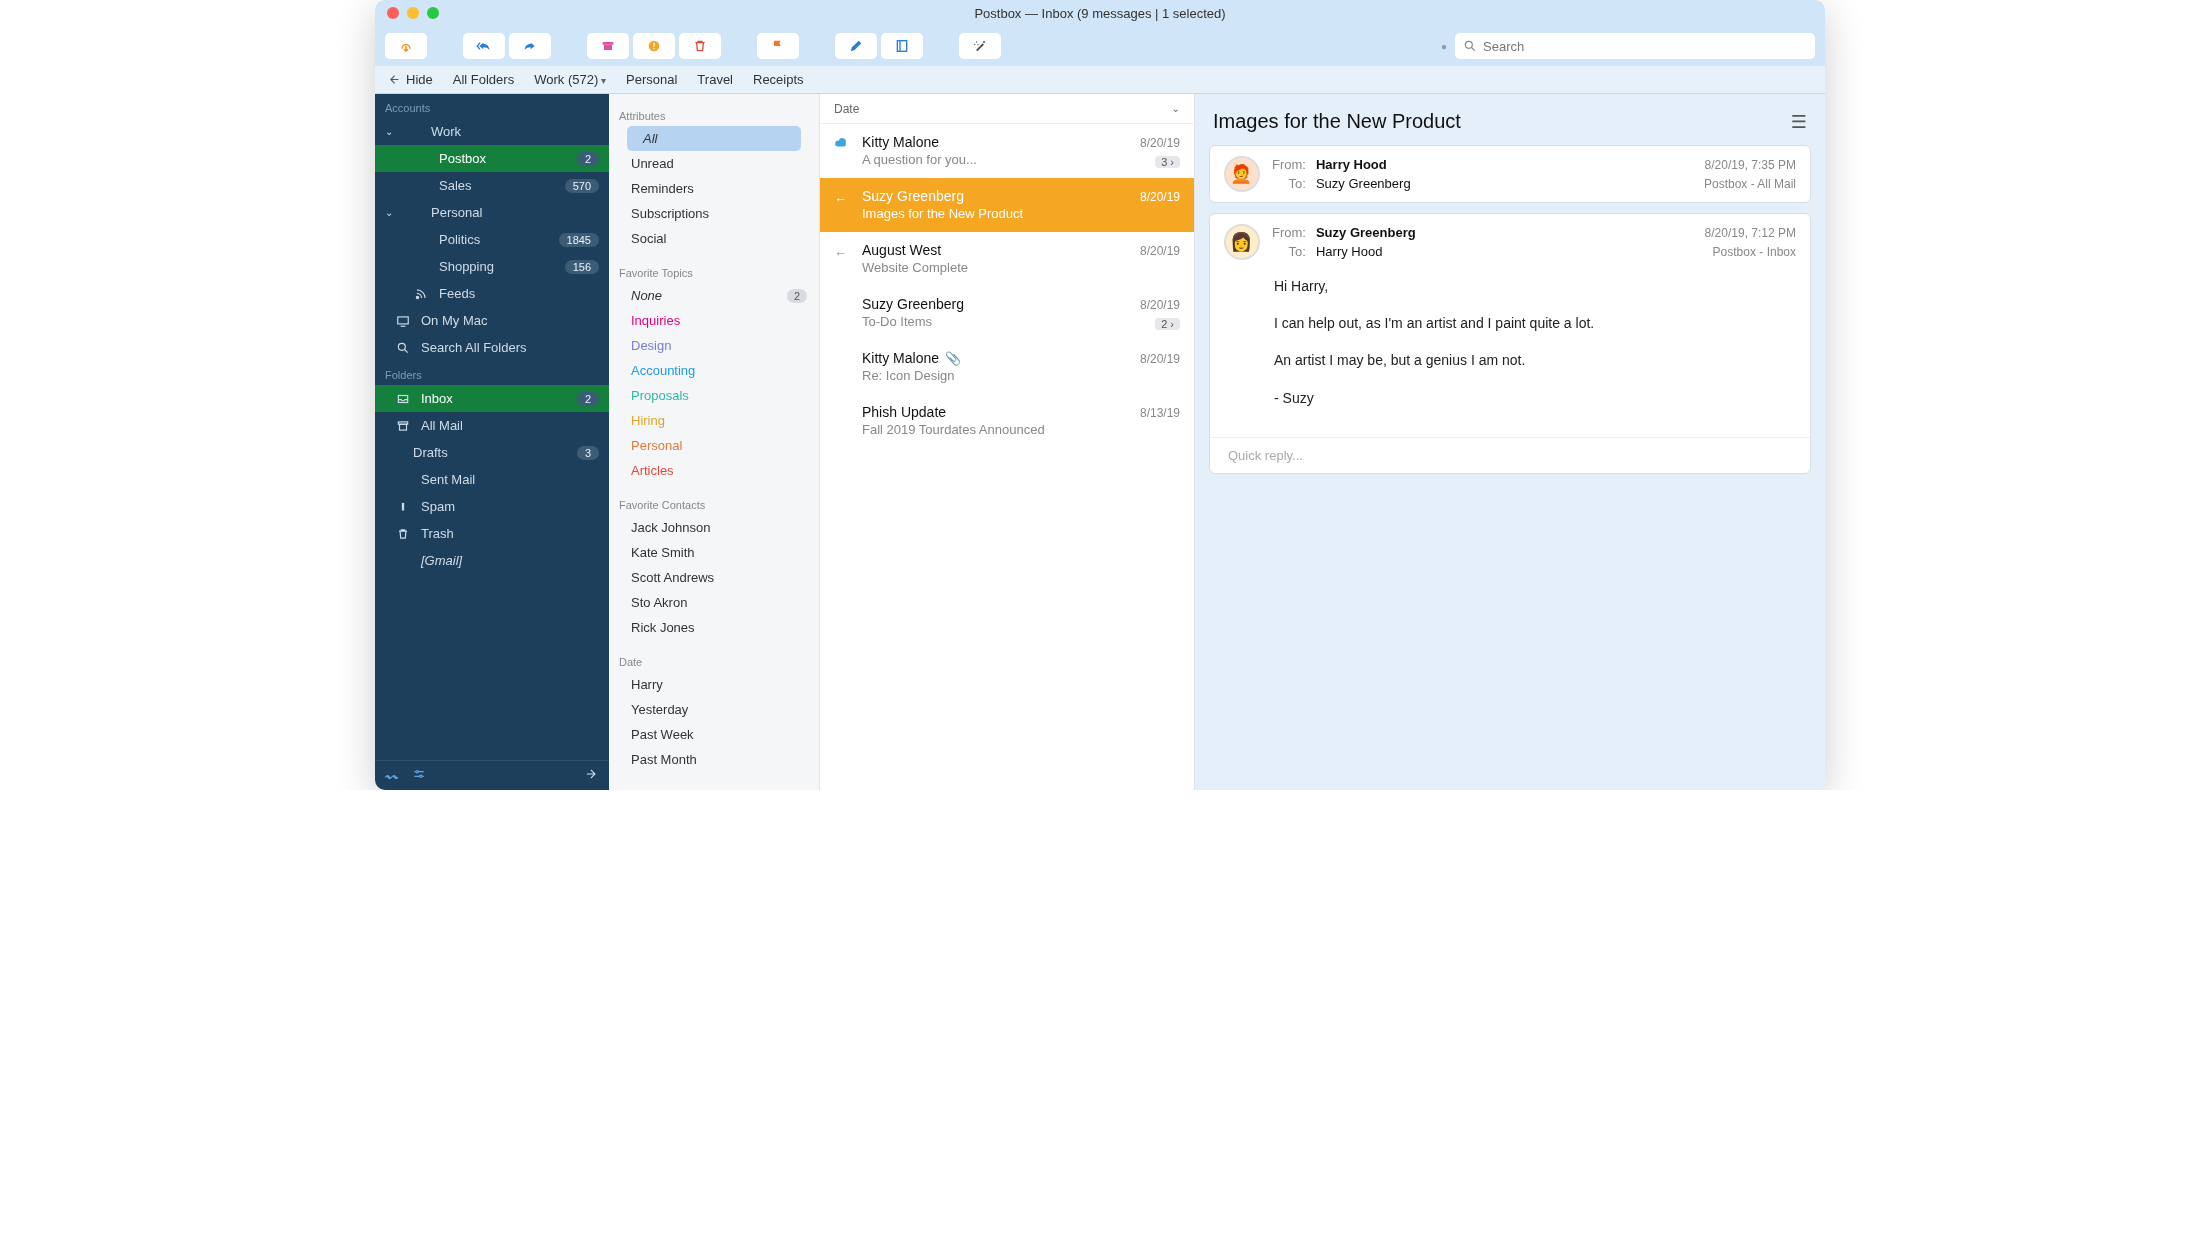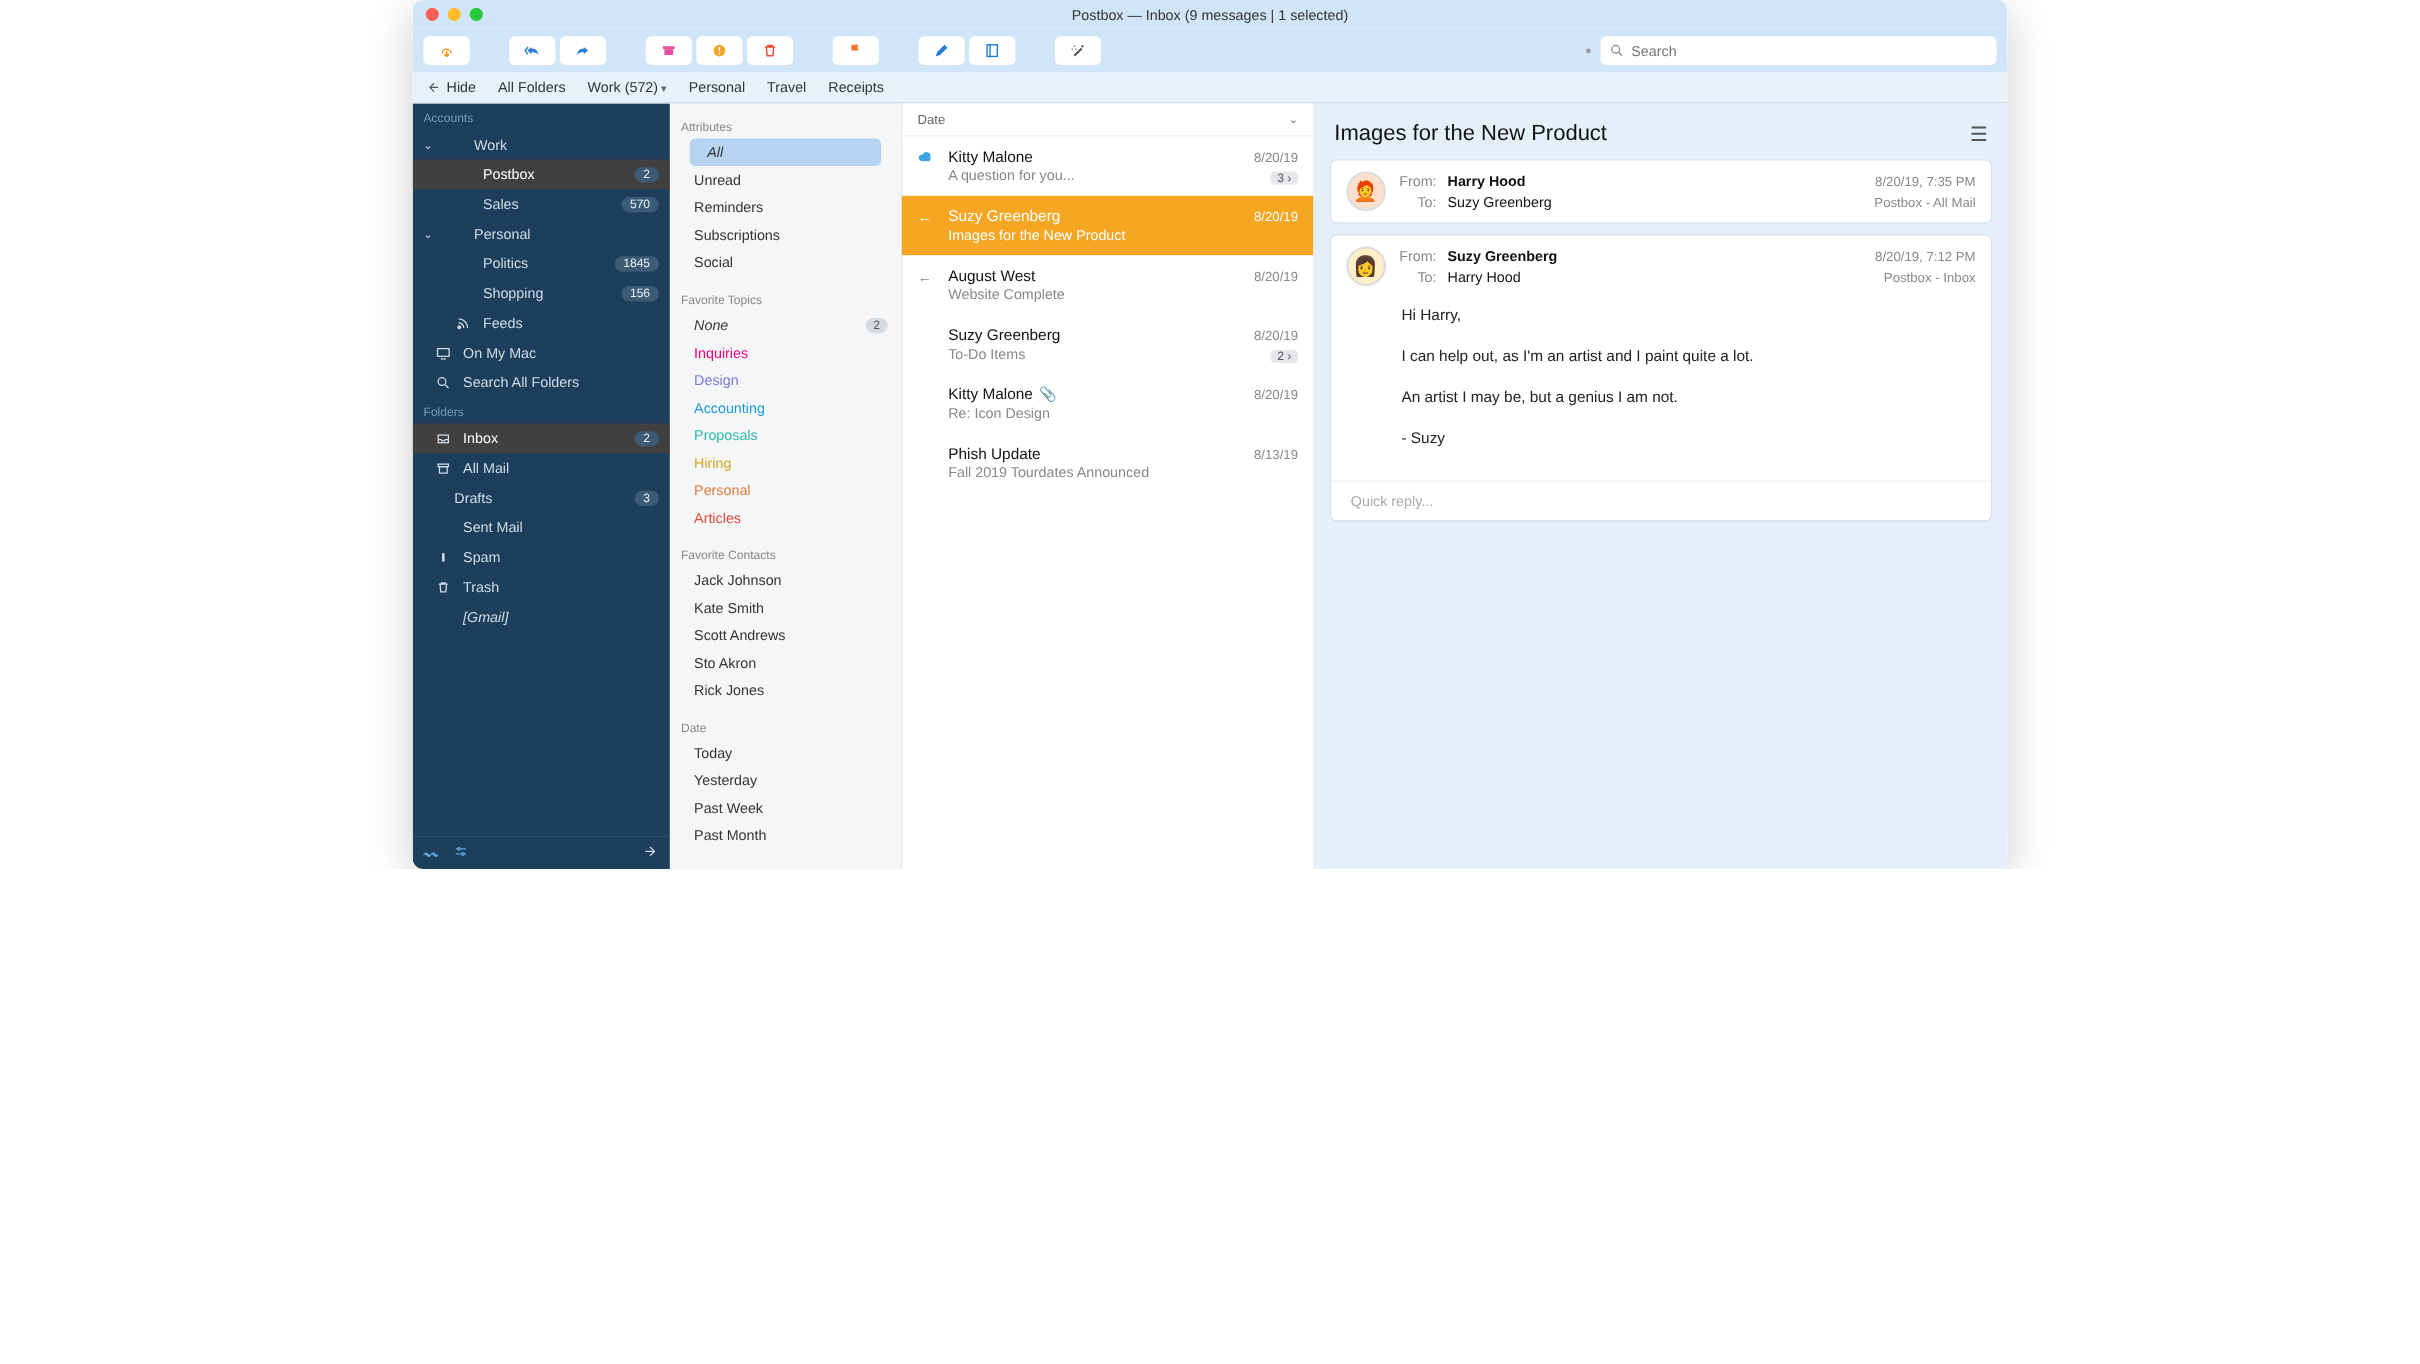--- a/index.html
+++ b/index.html
@@ -23,21 +23,21 @@
 .favbar .hide { display: flex; align-items: center; gap: 6px; cursor: pointer; }
 .favbar .favitem { cursor: pointer; }
 .favbar .dropdown::after { content: " ▾"; font-size: 10px; color: #666; }
 .content { flex: 1; display: flex; overflow: hidden; }
 .sidebar { width: 234px; background: #1d3f5c; color: #cfdce7; font-size: 13px; display: flex; flex-direction: column; }
 .sb-scroll { flex: 1; overflow: auto; }
 .sb-header { font-size: 11px; color: #7a9bb5; padding: 8px 10px 4px; }
 .sb-row { display: flex; align-items: center; height: 27px; padding: 0 10px 0 20px; cursor: pointer; gap: 10px; }
 .sb-row.parent { padding-left: 10px; }
 .sb-row.indent { padding-left: 38px; }
-.sb-row.selected { background: #404040; color: #fff; }
+.sb-row.selected { background: #15803d; color: #fff; }
 .sb-row .chev { width: 10px; font-size: 10px; }
 .sb-row .icon { width: 16px; display: flex; justify-content: center; }
 .sb-row .label { flex: 1; white-space: nowrap; }
 .sb-row .label.italic { font-style: italic; }
 .sb-row .badge { background: #3c5b75; color: #eaf2f8; font-size: 11px; padding: 1px 8px; border-radius: 10px; }
 .sb-footer { height: 30px; border-top: 1px solid #2e4f6b; display: flex; align-items: center; padding: 0 10px; gap: 14px; color: #5fa8e4; }
 .sb-footer .fspacer { flex: 1; }
 .attributes { width: 211px; background: #f5f6f7; border-right: 1px solid #e2e4e6; font-size: 13px; color: #333; overflow: auto; }
 .attr-header { font-size: 11px; color: #888; padding: 16px 10px 4px; }
 .attr-row { display: flex; align-items: center; height: 25px; padding: 0 12px 0 22px; cursor: pointer; }
@@ -412,21 +412,21 @@
           <div class="attr-row">
             <span class="albl">Sto Akron</span>
           </div>
           <div class="attr-row">
             <span class="albl">Rick Jones</span>
           </div>
         </div>
       <div class="attr-header">Date</div>
       <div id="attr-list4">
           <div class="attr-row">
-            <span class="albl">Today</span>
+            <span class="albl">Harry</span>
           </div>
           <div class="attr-row">
             <span class="albl">Yesterday</span>
           </div>
           <div class="attr-row">
             <span class="albl">Past Week</span>
           </div>
           <div class="attr-row">
             <span class="albl">Past Month</span>
           </div>

